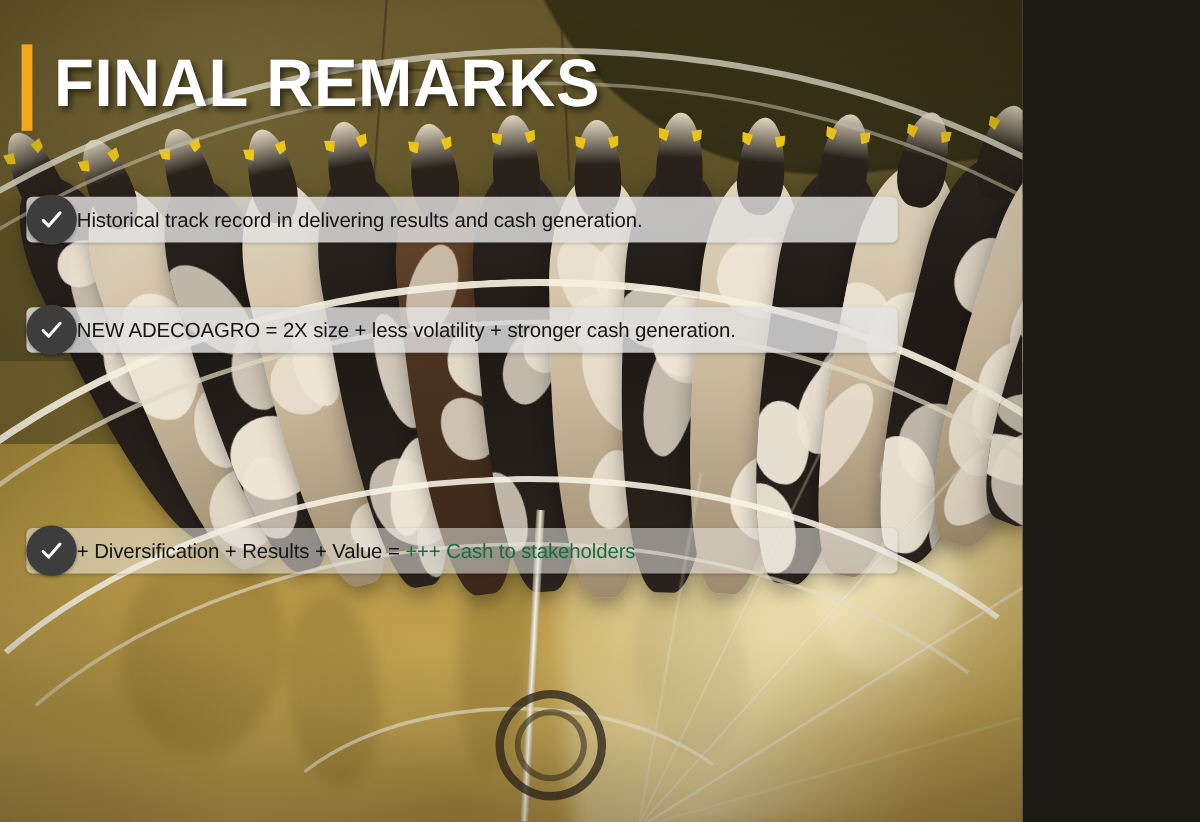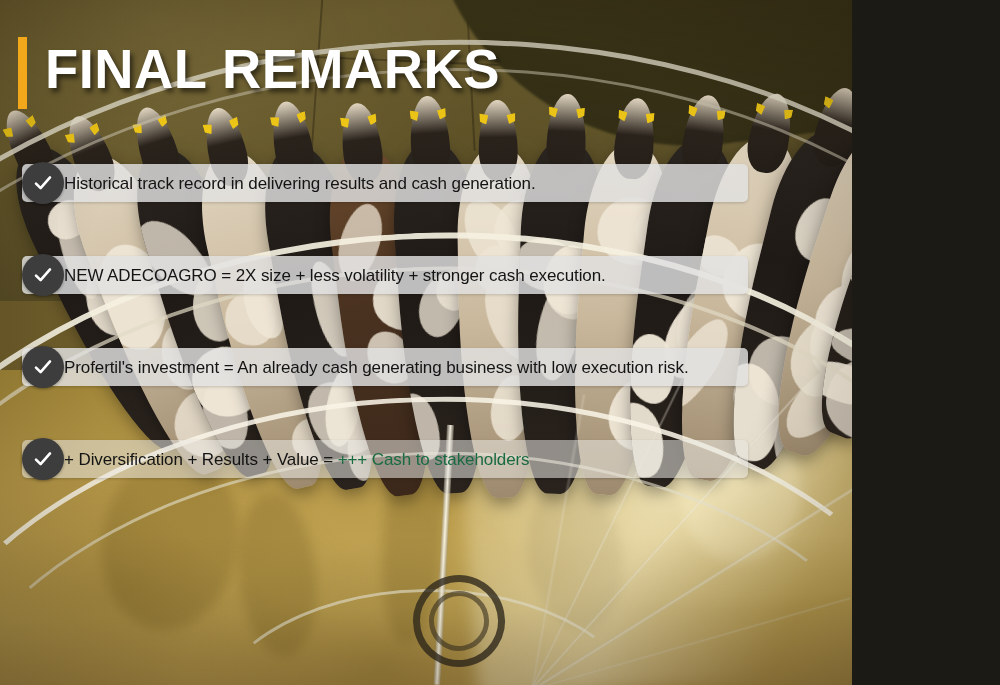--- a/index.html
+++ b/index.html
@@ -503,32 +503,23 @@
       <div class="bullet-text">Historical track record in delivering results and cash generation.</div>
     </div>
 
     <div class="bullet b2">
       <div class="band" style="width: 726px;"></div>
       <div class="check">
         <svg width="24" height="24" viewBox="0 0 24 24" aria-hidden="true">
           <path d="M5 12.6 L9.6 17.2 L19 6.4" fill="none" stroke="#ffffff" stroke-width="2.6" stroke-linecap="round" stroke-linejoin="round"></path>
         </svg>
       </div>
-      <div class="bullet-text">NEW ADECOAGRO = 2X size + less volatility + stronger cash execution.</div>
+      <div class="bullet-text">NEW ADECOAGRO = 2X size + less volatility + stronger cash generation.</div>
     </div>
 
-    <div class="bullet b3">
-      <div class="band" style="width: 726px;"></div>
-      <div class="check">
-        <svg width="24" height="24" viewBox="0 0 24 24" aria-hidden="true">
-          <path d="M5 12.6 L9.6 17.2 L19 6.4" fill="none" stroke="#ffffff" stroke-width="2.6" stroke-linecap="round" stroke-linejoin="round"></path>
-        </svg>
-      </div>
-      <div class="bullet-text">Profertil's investment = An already cash generating business with low execution risk.</div>
-    </div>
 
     <div class="bullet b4 faded">
       <div class="band" style="width: 726px;"></div>
       <div class="check">
         <svg width="24" height="24" viewBox="0 0 24 24" aria-hidden="true">
           <path d="M5 12.6 L9.6 17.2 L19 6.4" fill="none" stroke="#ffffff" stroke-width="2.6" stroke-linecap="round" stroke-linejoin="round"></path>
         </svg>
       </div>
       <div class="bullet-text"><span>+ Diversification + Results + Value = </span><span class="hl">+++ Cash to stakeholders</span></div>
     </div>

